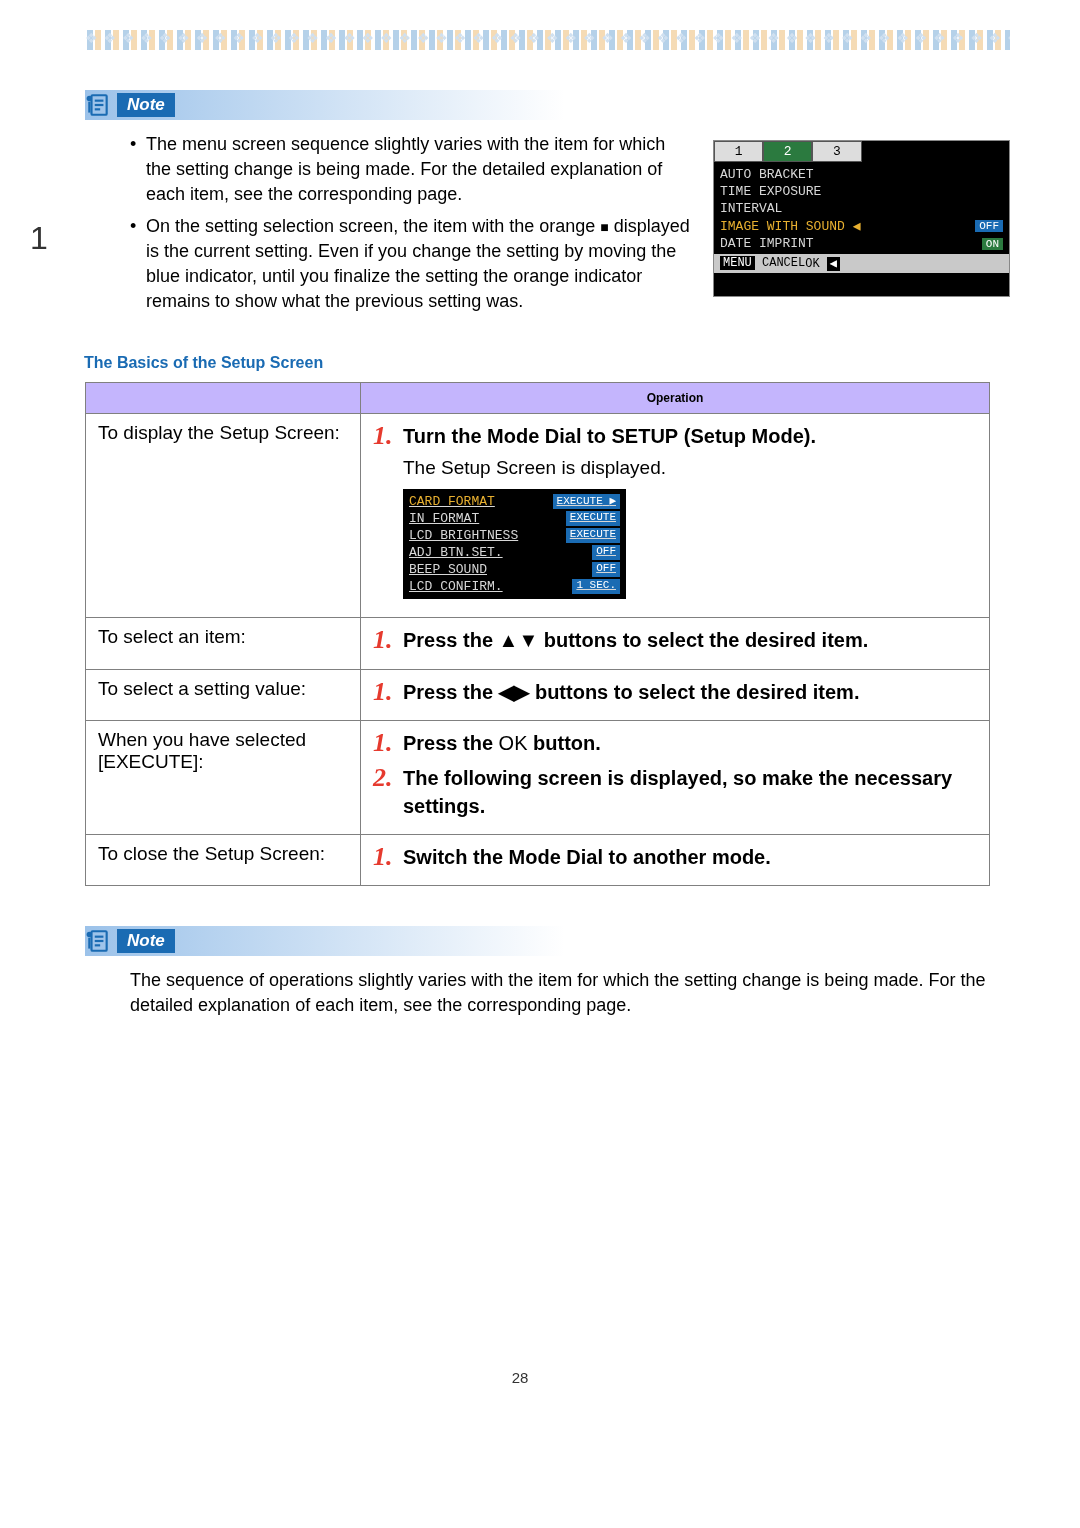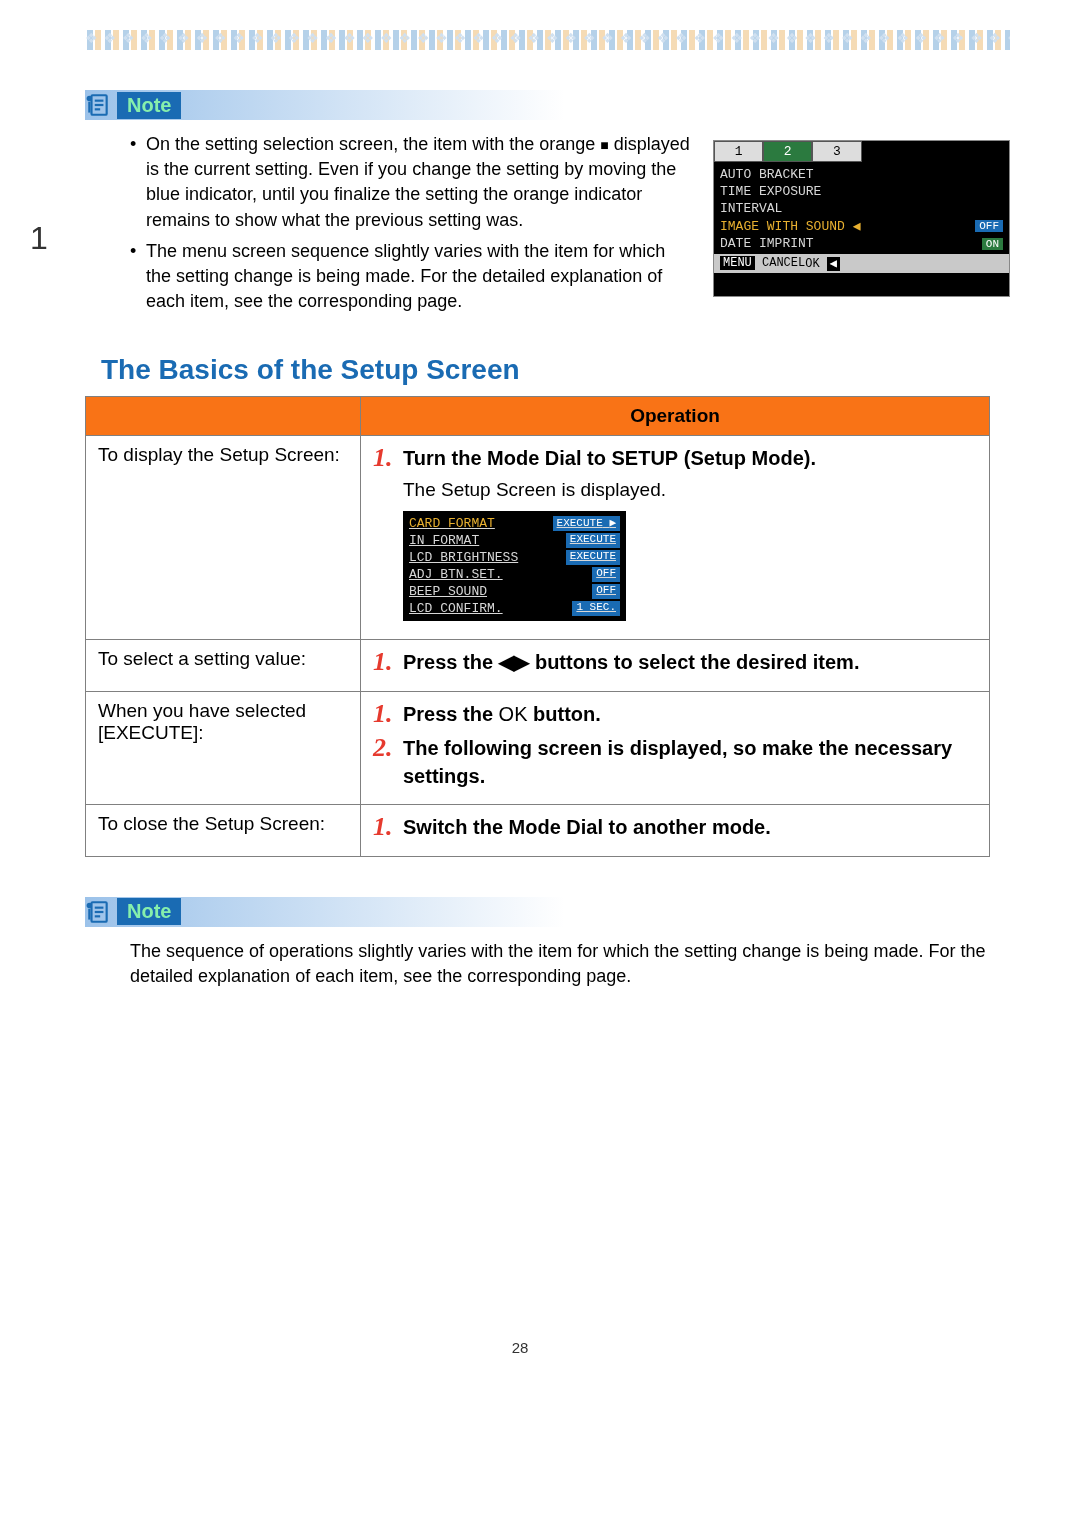--- a/index.html
+++ b/index.html
@@ -56,24 +56,25 @@
   .note-icon {
     width: 26px;
     height: 26px;
     display: flex;
     align-items: center;
     justify-content: center;
     color: #1a6bb3;
   }
   .note-label {
     background: #1a6bb3;
-    color: #86efac;
-    font-size: 20px;
+    color: #ffffff;
+    font-size: 17px;
     font-weight: bold;
     padding: 2px 10px;
+    font-style: italic;
   }
   .note-body {
     margin: 0 0 0 100px;
     font-size: 18px;
     color: #000;
   }
   .note-ul { list-style: none; padding: 0; margin: 0 0 0 0; }
   .note-ul li { position: relative; padding-left: 16px; margin-bottom: 6px; line-height: 1.4; }
   .note-ul li::before { content: "•"; position: absolute; left: 0; }
   
@@ -94,42 +95,42 @@
   .cs-tab.active { background: #2b7a3f; color: #fff; }
   .cs-items { padding: 4px 6px 2px; }
   .cs-row { display: flex; justify-content: space-between; align-items: center; padding: 1px 0; }
   .cs-hl { color: #e8b030; }
   .cs-badge { background: #1a6bb3; color: #fff; padding: 0 4px; font-size: 11px; }
   .cs-badge.on { background: #2b7a3f; }
   .cs-foot { background: #c9c9c9; color: #000; display: flex; padding: 2px 6px; font-size: 12px; }
   .cs-foot .mbtn { background: #000; color: #fff; padding: 0 3px; }
   
   .section-title {
-    margin: 40px 0 10px 71px;
-    font-size: 28px;
+    margin: 40px 0 10px 54px;
+    font-size: 16px;
     font-weight: bold;
     color: #1a6bb3;
   }
 
   table.basics {
     margin-left: 55px;
     border-collapse: collapse;
     width: 905px;
     font-size: 19px;
   }
   table.basics th, table.basics td {
     border: 1px solid #808080;
     padding: 8px 12px;
     vertical-align: top;
   }
   table.basics th {
     text-align: center;
-    font-size: 19px;
+    font-size: 12px;
     font-weight: bold;
-    background: #f97316;
+    background: #c4b5fd;
   }
   table.basics th:first-child { width: 250px; }
   
   .op-step { display: flex; align-items: flex-start; margin-bottom: 6px; }
   .op-num { color: #e63a2e; font-family: Georgia, serif; font-size: 26px; font-style: italic; font-weight: bold; margin-right: 10px; line-height: 1.1; min-width: 20px; }
   .op-text { font-weight: bold; font-size: 20px; line-height: 1.4; }
   .op-sub { font-weight: normal; margin: 6px 0 10px 30px; font-size: 19px; }
   .arrow { font-family: Arial; }
   
   .setup-shot {
@@ -172,24 +173,24 @@
             <line x1="9" y1="16" x2="14" y2="16" stroke="#1a6bb3" stroke-width="2"></line>
             <circle cx="4" cy="6" r="2.5" fill="#1a6bb3"></circle>
             <rect x="3" y="9" width="2" height="10" fill="#1a6bb3"></rect>
           </svg>
       </span>
       <span class="note-label">Note</span>
     </div>
   </div>
   <div class="note-body" style="width:560px;">
     <ul class="note-ul">
+      <li>The menu screen sequence slightly varies with the item for which the setting change is being made. For the detailed explanation of each item, see the corresponding page.</li>
       <li>
         <span>On the setting selection screen, the item with the orange </span><span style="font-size:14px;">■</span><span> displayed is the current setting. Even if you change the setting by moving the blue indicator, until you finalize the setting the orange indicator remains to show what the previous setting was.</span>
       </li>
-      <li>The menu screen sequence slightly varies with the item for which the setting change is being made. For the detailed explanation of each item, see the corresponding page.</li>
     </ul>
   </div>
 
   <div class="camera-shot">
     <div style="display:flex;">
       <div class="cs-tabs" style="width:50%;">
         <div class="cs-tab">1</div>
         <div class="cs-tab active">2</div>
         <div class="cs-tab">3</div>
       </div>
@@ -254,20 +255,29 @@
                 <span class="ss-badge">OFF</span>
               </div>
           <div class="ss-row">
                 <span>BEEP SOUND</span>
                 <span class="ss-badge">OFF</span>
               </div>
           <div class="ss-row">
                 <span>LCD CONFIRM.</span>
                 <span class="ss-badge">1 SEC.</span>
               </div>
+        </div>
+      </td>
+    </tr>
+    <tr>
+      <td>To select an item:</td>
+      <td>
+        <div class="op-step">
+          <span class="op-num">1.</span>
+          <span class="op-text"><span>Press the </span><span class="arrow">▲▼</span><span> buttons to select the desired item.</span></span>
         </div>
       </td>
     </tr>
     <tr>
       <td>To select a setting value:</td>
       <td>
         <div class="op-step">
           <span class="op-num">1.</span>
           <span class="op-text"><span>Press the </span><span class="arrow">◀▶</span><span> buttons to select the desired item.</span></span>
         </div>

